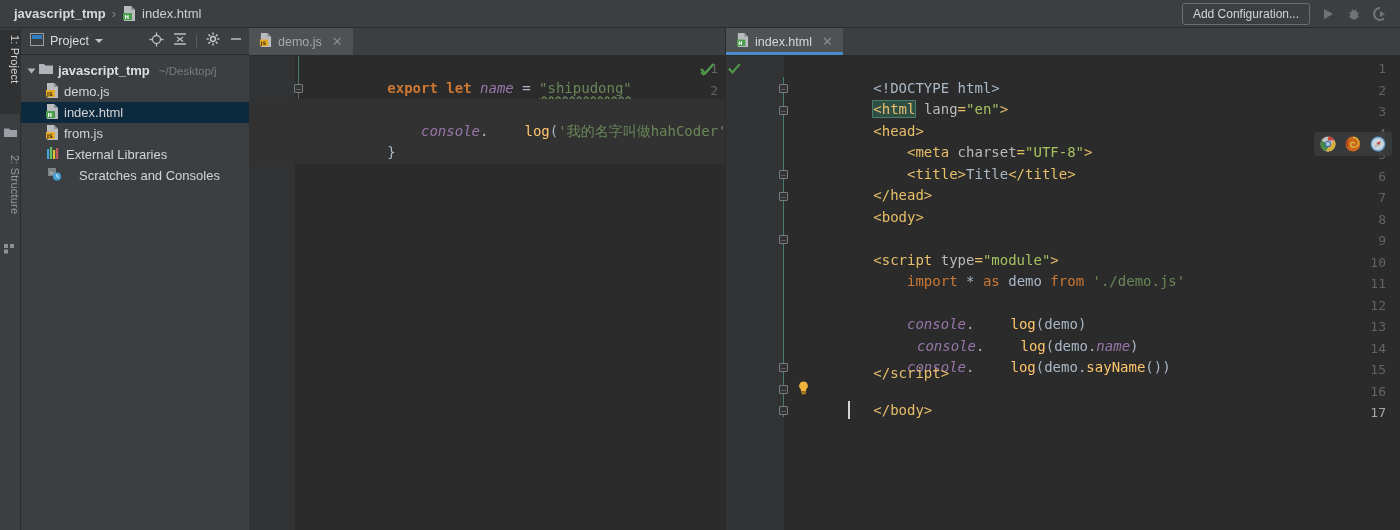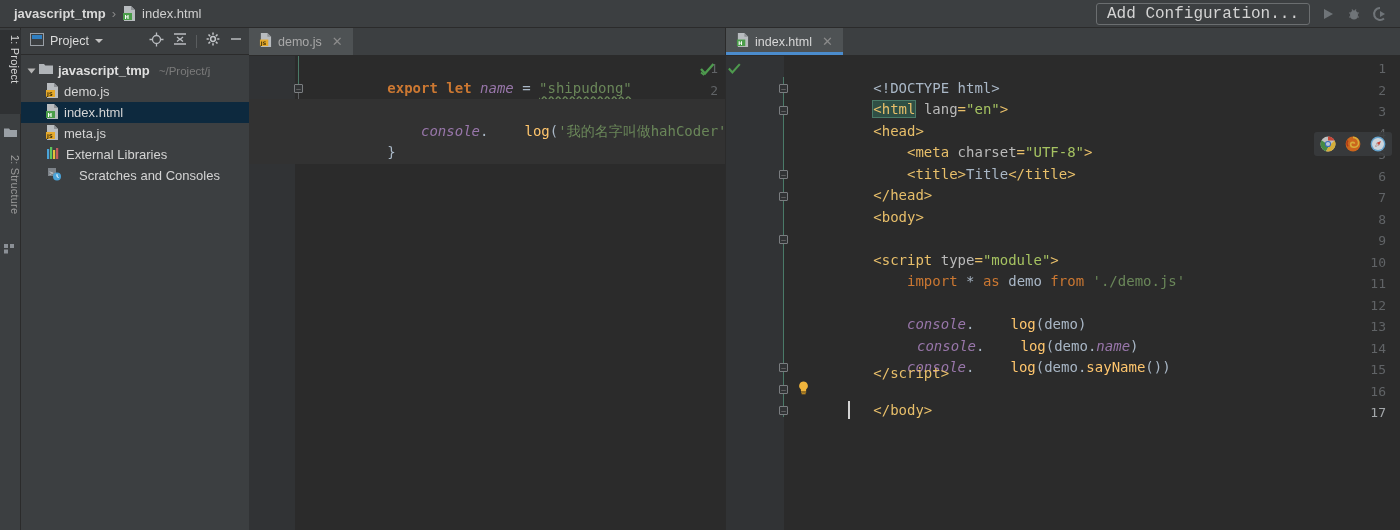--- a/index.html
+++ b/index.html
@@ -19,22 +19,22 @@
   }
   .crumbs { display: flex; align-items: center; padding-left: 14px; gap: 6px; }
   .crumb-proj { color: #d8d8d8; font-size: 13px; font-weight: bold; }
   .crumb-sep { color: #888; font-size: 13px; }
   .crumb-file { color: #cfcfcf; font-size: 13px; }
   .tb-right {
     margin-left: auto; display: flex; align-items: center; gap: 10px; padding-right: 12px;
   }
   .addconf {
     border: 1px solid #6b6e70; border-radius: 3px; background: transparent;
-    color: #d4d4d4; font-size: 16px; padding: 3px 10px; line-height: 14px;
-    font-family: Liberation Mono, monospace;
+    color: #d4d4d4; font-size: 12px; padding: 3px 10px; line-height: 14px;
+    font-family: Liberation Sans, sans-serif;
   }
   .run-icon { width: 16px; height: 16px; display: inline-block; opacity: .55; }
 
   
   .vstrip {
     position: absolute; left: 0; top: 28px; width: 21px; height: 502px;
     background: #3c3f41; border-right: 1px solid #2b2b2b;
   }
   .vtab {
     position: absolute; left: 0; width: 21px;
@@ -273,21 +273,21 @@
 
     <div class="projtree">
       <div class="trow root ind0">
         <span class="arrow open"></span>
         <span>
           <svg width="14" height="12" viewBox="0 0 14 12">
               <path d="M0 1h5l1.3 1.6H14V11H0z" fill="#b0b4b8"></path>
             </svg>
         </span>
         <span class="tlabel">javascript_tmp</span>
-        <span class="tpath">~/Project/j</span>
+        <span class="tpath">~/Desktop/j</span>
       </div>
 
       <div class="trow ind1">
         <span>
           <svg width="14" height="15" viewBox="0 0 14 15">
               <path d="M2 0h7l4 4v11H2z" fill="#b8bcbf"></path>
               <path d="M9 0l4 4H9z" fill="#8e9295"></path>
               <rect x="1" y="7" width="9" height="7" fill="#e5a92b"></rect>
               <text x="2" y="12.6" font-size="5.2" font-family="DejaVu Sans, sans-serif" fill="#3a2c05" font-weight="bold">JS</text>
             </svg>
@@ -309,21 +309,21 @@
 
       <div class="trow ind1">
         <span>
           <svg width="14" height="15" viewBox="0 0 14 15">
               <path d="M2 0h7l4 4v11H2z" fill="#b8bcbf"></path>
               <path d="M9 0l4 4H9z" fill="#8e9295"></path>
               <rect x="1" y="7" width="9" height="7" fill="#e5a92b"></rect>
               <text x="2" y="12.6" font-size="5.2" font-family="DejaVu Sans, sans-serif" fill="#3a2c05" font-weight="bold">JS</text>
             </svg>
         </span>
-        <span class="tlabel">meta.js</span>
+        <span class="tlabel">from.js</span>
       </div>
 
       <div class="trow ind0" style="padding-left:26px;">
         <span>
           <svg width="14" height="13" viewBox="0 0 14 13">
               <rect x="0" y="2" width="2.2" height="10" fill="#4aa3d8"></rect>
               <rect x="3" y="0" width="2.2" height="12" fill="#5ec45e"></rect>
               <rect x="6" y="3" width="2.2" height="9" fill="#e5c03b"></rect>
               <rect x="9" y="1" width="2.2" height="11" fill="#c25b5b"></rect>
             </svg>

